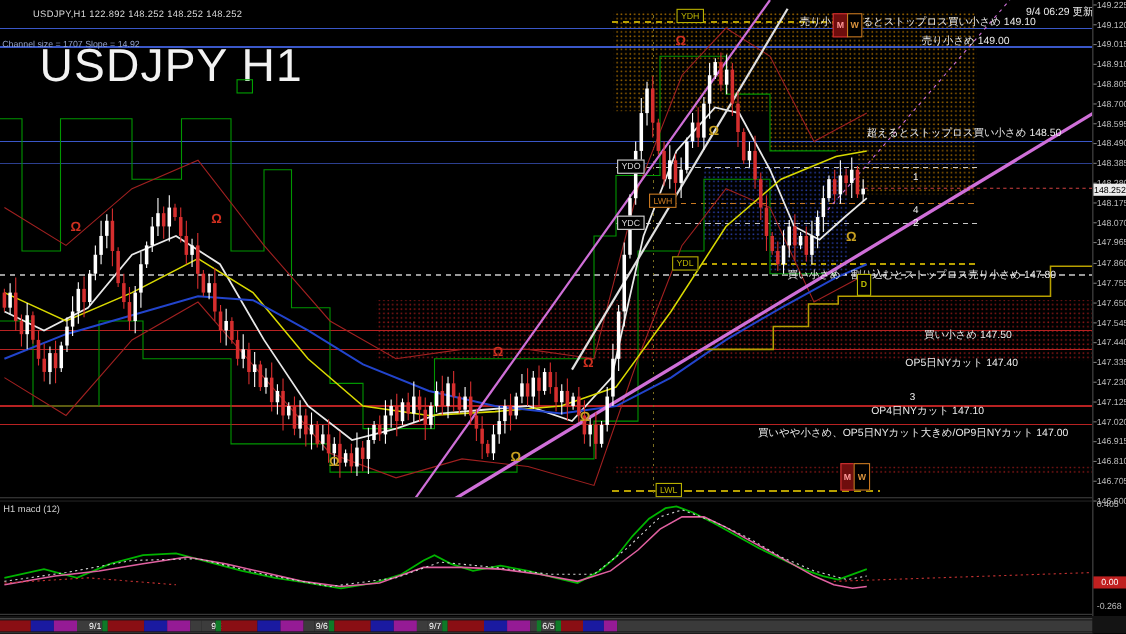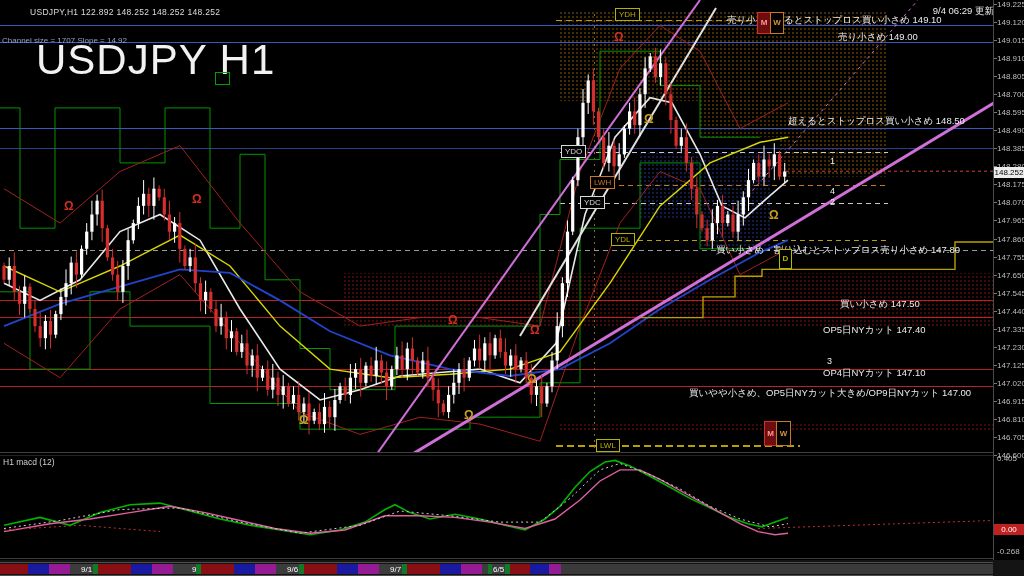--- a/index.html
+++ b/index.html
@@ -420,28 +420,28 @@
   <div class="abs macdlbl">H1  macd (12)</div>
 
   <div id="annotations">
       <div class="ann" style="left:727px;top:14px">売り小さめ</div>
       <div class="ann" style="left:784px;top:14px">るとストップロス買い小さめ 149.10</div>
       <div class="ann" style="left:838px;top:31px">売り小さめ 149.00</div>
       <div class="ann" style="left:788px;top:115px">超えるとストップロス買い小さめ 148.50</div>
       <div class="ann" style="left:716px;top:244px">買い小さめ・割り込むとストップロス売り小さめ 147.80</div>
       <div class="ann" style="left:840px;top:298px">買い小さめ 147.50</div>
       <div class="ann" style="left:823px;top:324px">OP5日NYカット 147.40</div>
-      <div class="ann" style="left:823px;top:367px">OP4日NYカット 147.10</div>
+      <div class="ann" style="left:792px;top:367px">OP4日NYカット 147.10</div>
       <div class="ann" style="left:689px;top:387px">買いやや小さめ、OP5日NYカット大きめ/OP9日NYカット 147.00</div>
     </div>
   <div id="lvlboxes">
       <div class="lvlbox" style="left:615px;top:8px;color:#b8b000;border-color:#b8b000">YDH</div>
       <div class="lvlbox" style="left:561px;top:145px;color:#d8d8d8;border-color:#d8d8d8">YDO</div>
       <div class="lvlbox" style="left:590px;top:176px;color:#c87820;border-color:#c87820">LWH</div>
-      <div class="lvlbox" style="left:580px;top:196px;color:#d8d8d8;border-color:#d8d8d8">YDC</div>
+      <div class="lvlbox" style="left:561px;top:196px;color:#d8d8d8;border-color:#d8d8d8">YDC</div>
       <div class="lvlbox" style="left:611px;top:233px;color:#b8b000;border-color:#b8b000">YDL</div>
       <div class="lvlbox" style="left:596px;top:439px;color:#b8b000;border-color:#b8b000">LWL</div>
     </div>
   <div id="ltrboxes">
       <div class="ltrbox" style="left:757px;top:12px;width:12px;height:20px;line-height:20px;background:#6e0d0d;border-color:#d03030;color:#ff9898">M</div>
       <div class="ltrbox" style="left:770px;top:12px;width:12px;height:20px;line-height:20px;background:#000000;border-color:#c87820;color:#d8923c">W</div>
       <div class="ltrbox" style="left:764px;top:421px;width:11px;height:23px;line-height:23px;background:#6e0d0d;border-color:#d03030;color:#ff9898">M</div>
       <div class="ltrbox" style="left:776px;top:421px;width:13px;height:23px;line-height:23px;background:#000000;border-color:#c87820;color:#d8923c">W</div>
       <div class="ltrbox" style="left:779px;top:249px;width:11px;height:18px;line-height:18px;background:#000000;border-color:#b8b800;color:#b8b800">D</div>
     </div>

